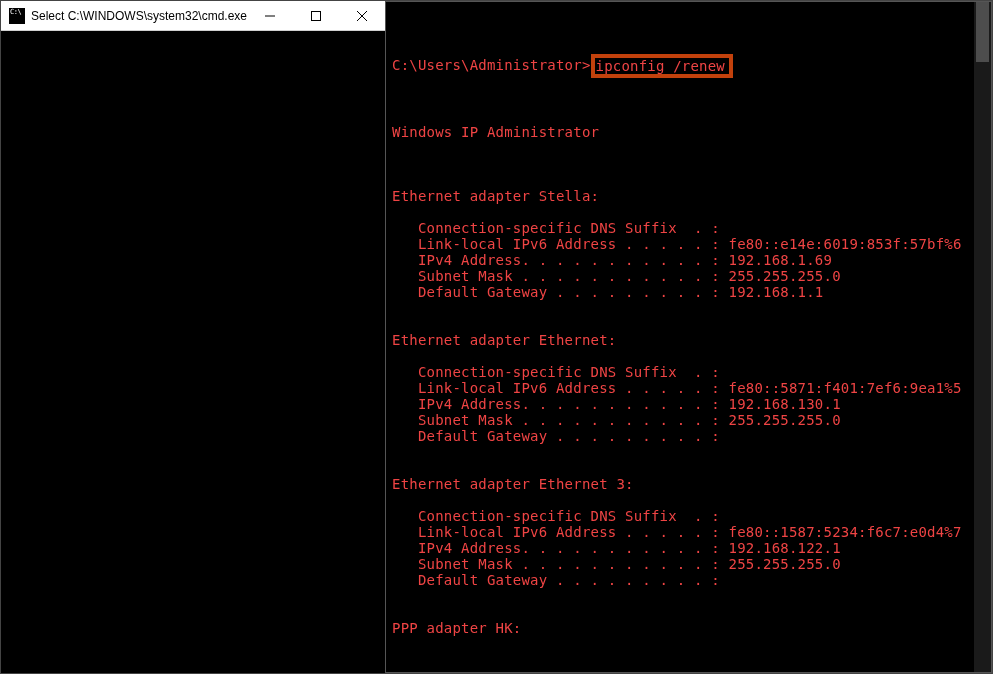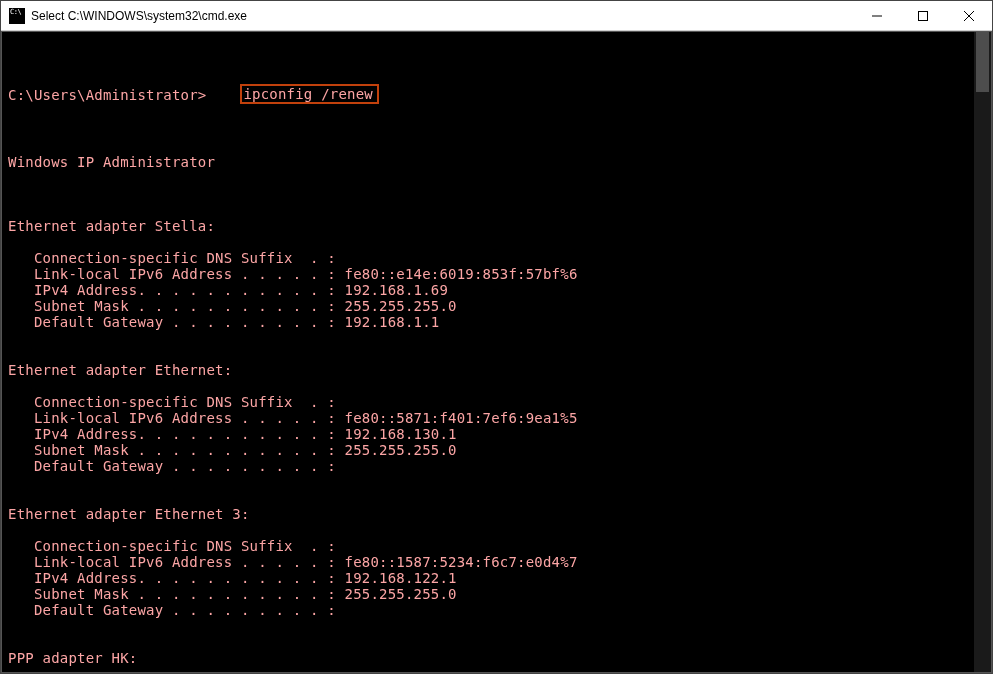--- a/index.html
+++ b/index.html
@@ -4,21 +4,21 @@
 <style>
   * { box-sizing: border-box; }
   html, body {
     margin: 0; padding: 0;
     width: 993px; height: 674px;
     font-family: "Segoe UI", Tahoma, sans-serif;
   }
   .window {
     width: 993px; height: 674px;
     border: 1px solid #444;
-    display: flex; flex-direction: column;
+    display: flex; 
     background: #000;
   }
   .titlebar {
     height: 30px;
     background: #fff;
     display: flex; align-items: center;
     border-bottom: 1px solid #d0d0d0;
     user-select: none;
   }
   .titlebar .app-icon {
@@ -66,33 +66,32 @@
   .scrollbar-thumb {
     position: absolute;
     top: 0; left: 2px;
     width: 13px; height: 60px;
     background: #4d4d4d;
   }
   .terminal {
     position: absolute;
     top: 0; left: 0; right: 17px; bottom: 0;
     padding: 4px 6px;
-    color: #fca5a5;
+    color: #ef4444;
     font-family: "NSimSun", "SimSun", "Consolas", monospace;
     font-size: 14px;
     line-height: 16px;
     white-space: pre;
     letter-spacing: 0.2px;
   }
   .hl {
-    border: 2px solid #c2410c;
+    border: 4px solid #c2410c;
     padding: 1px 4px 1px 1px;
     display: inline-block;
     line-height: 14px;
-    margin-left: 34px;
   }
   .prompt-line { display: flex; align-items: flex-start; height: 22px; }
   .prompt-line .p1 { padding-top: 3px; }
   .adapter-block { }
   .kv-line { }
 </style>
 </head>
 <body>
 
 <div class="window">

